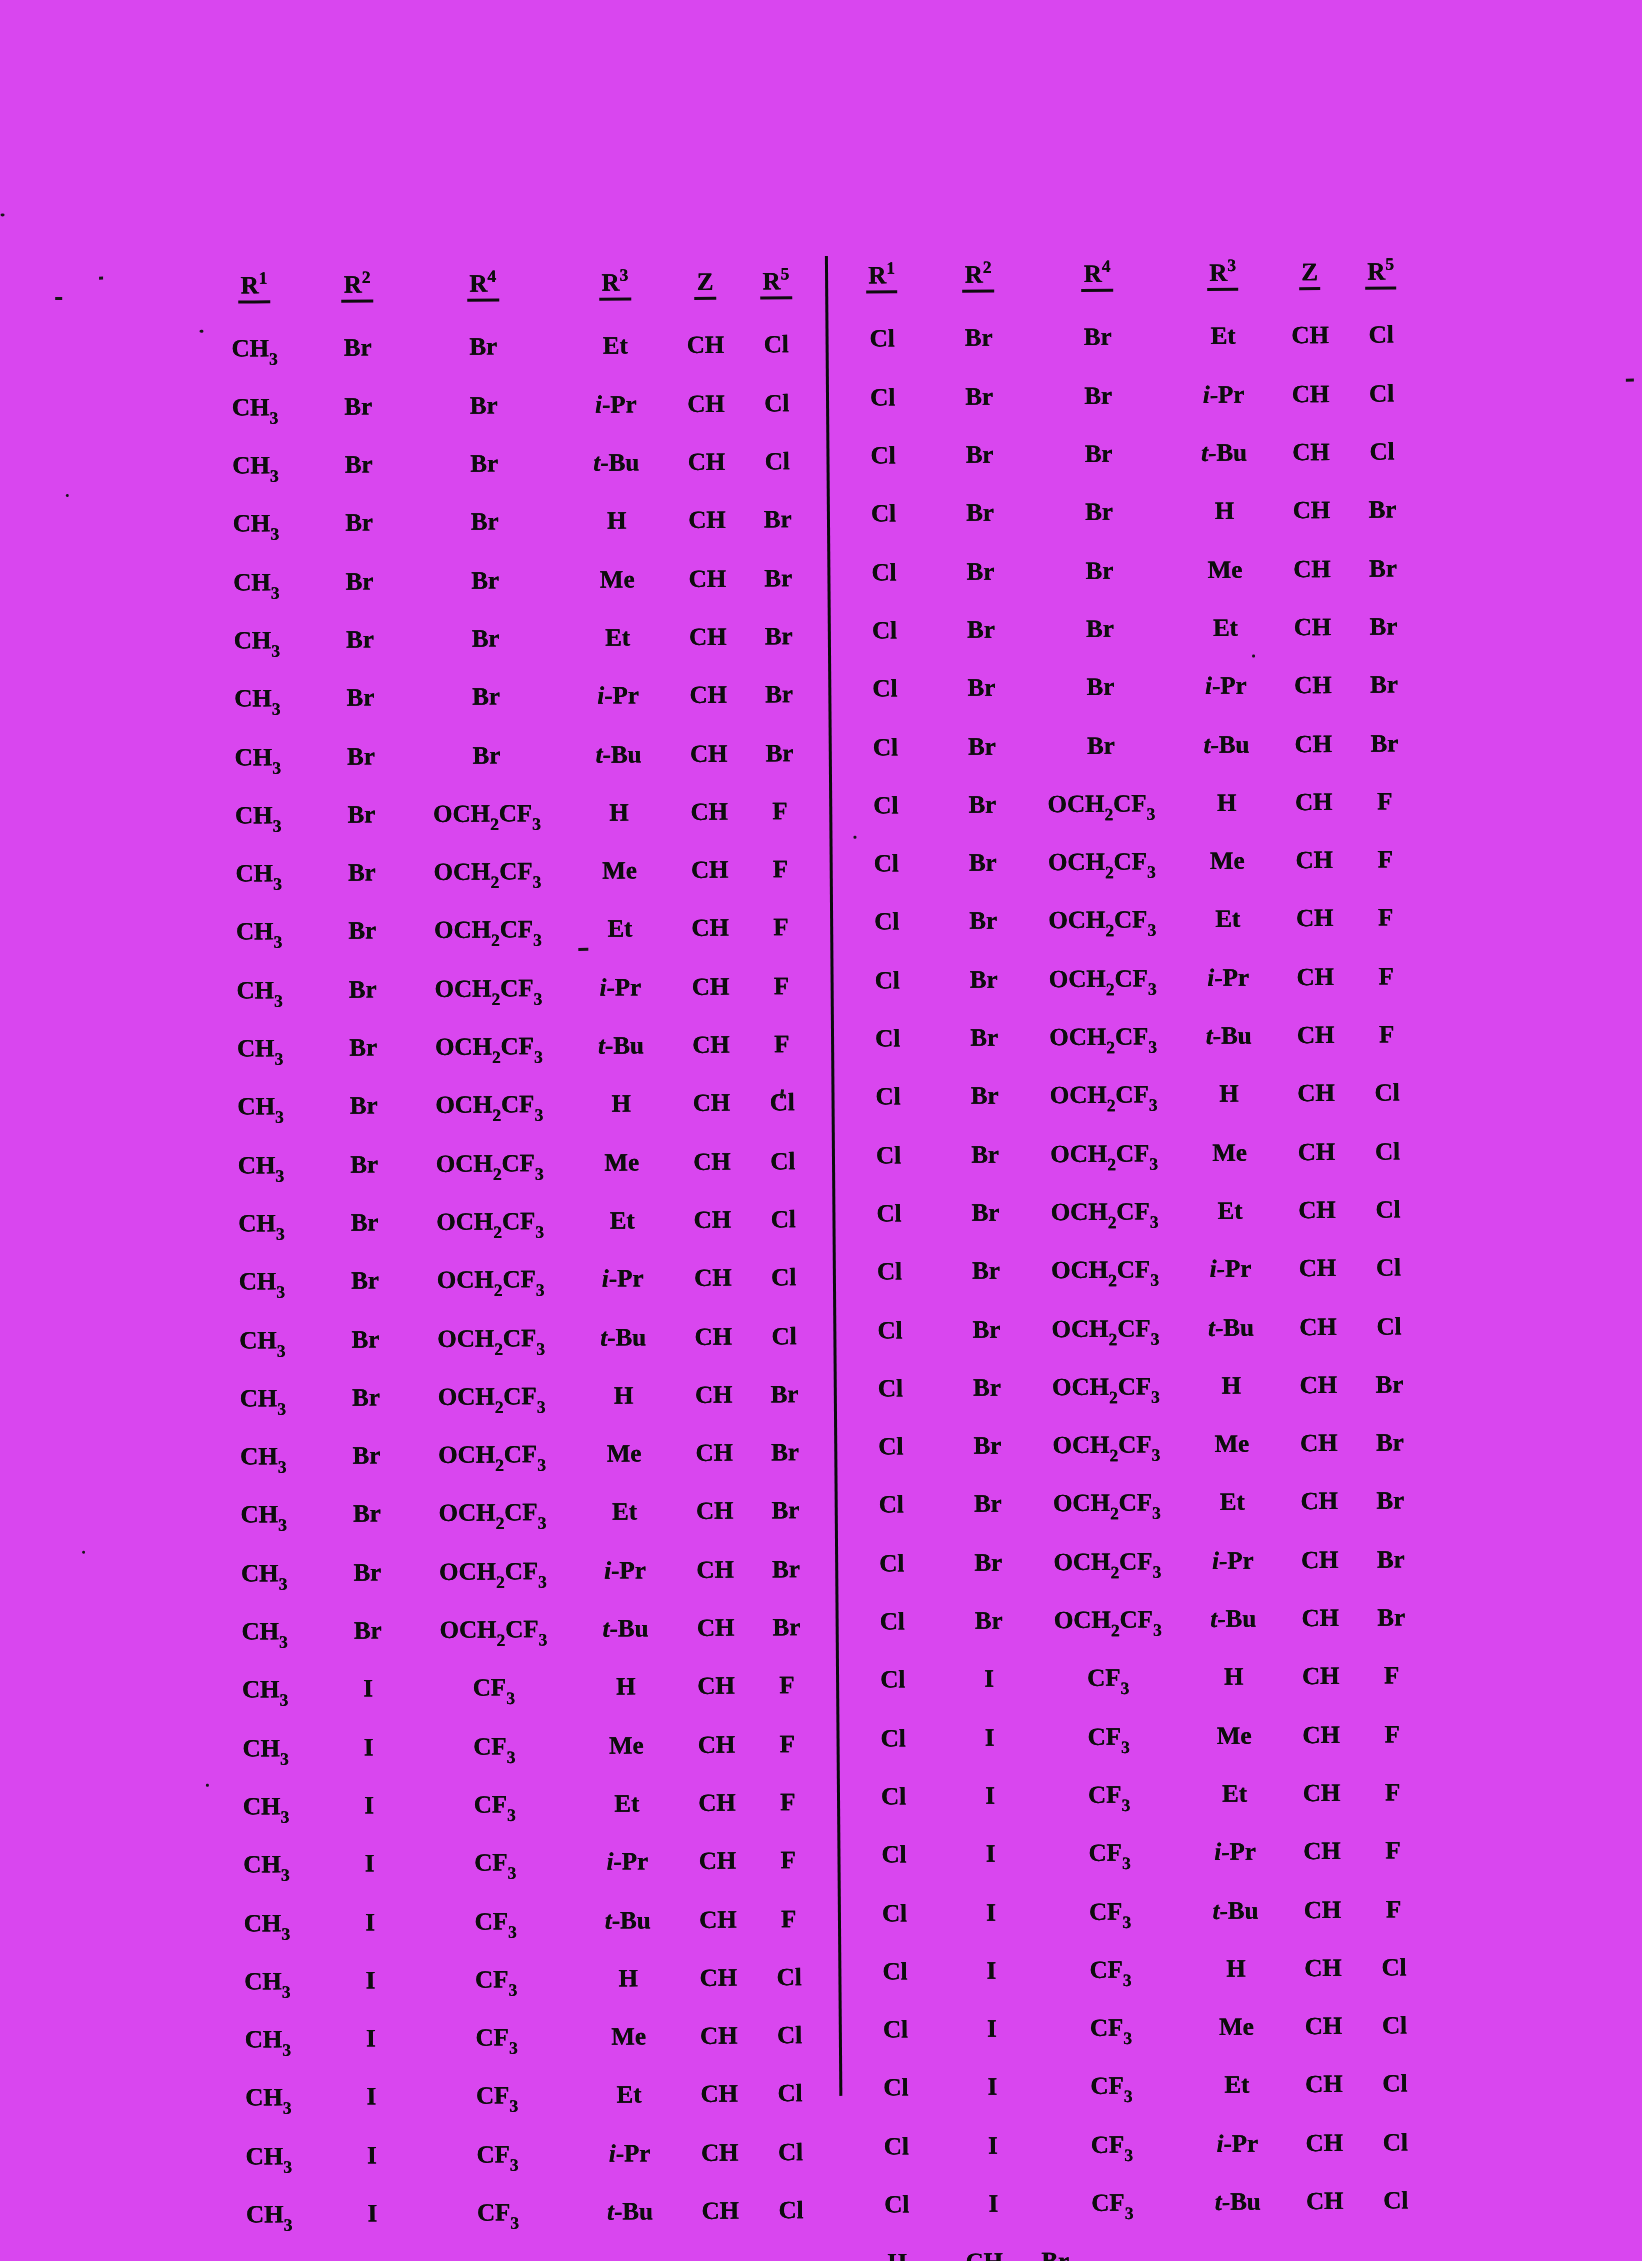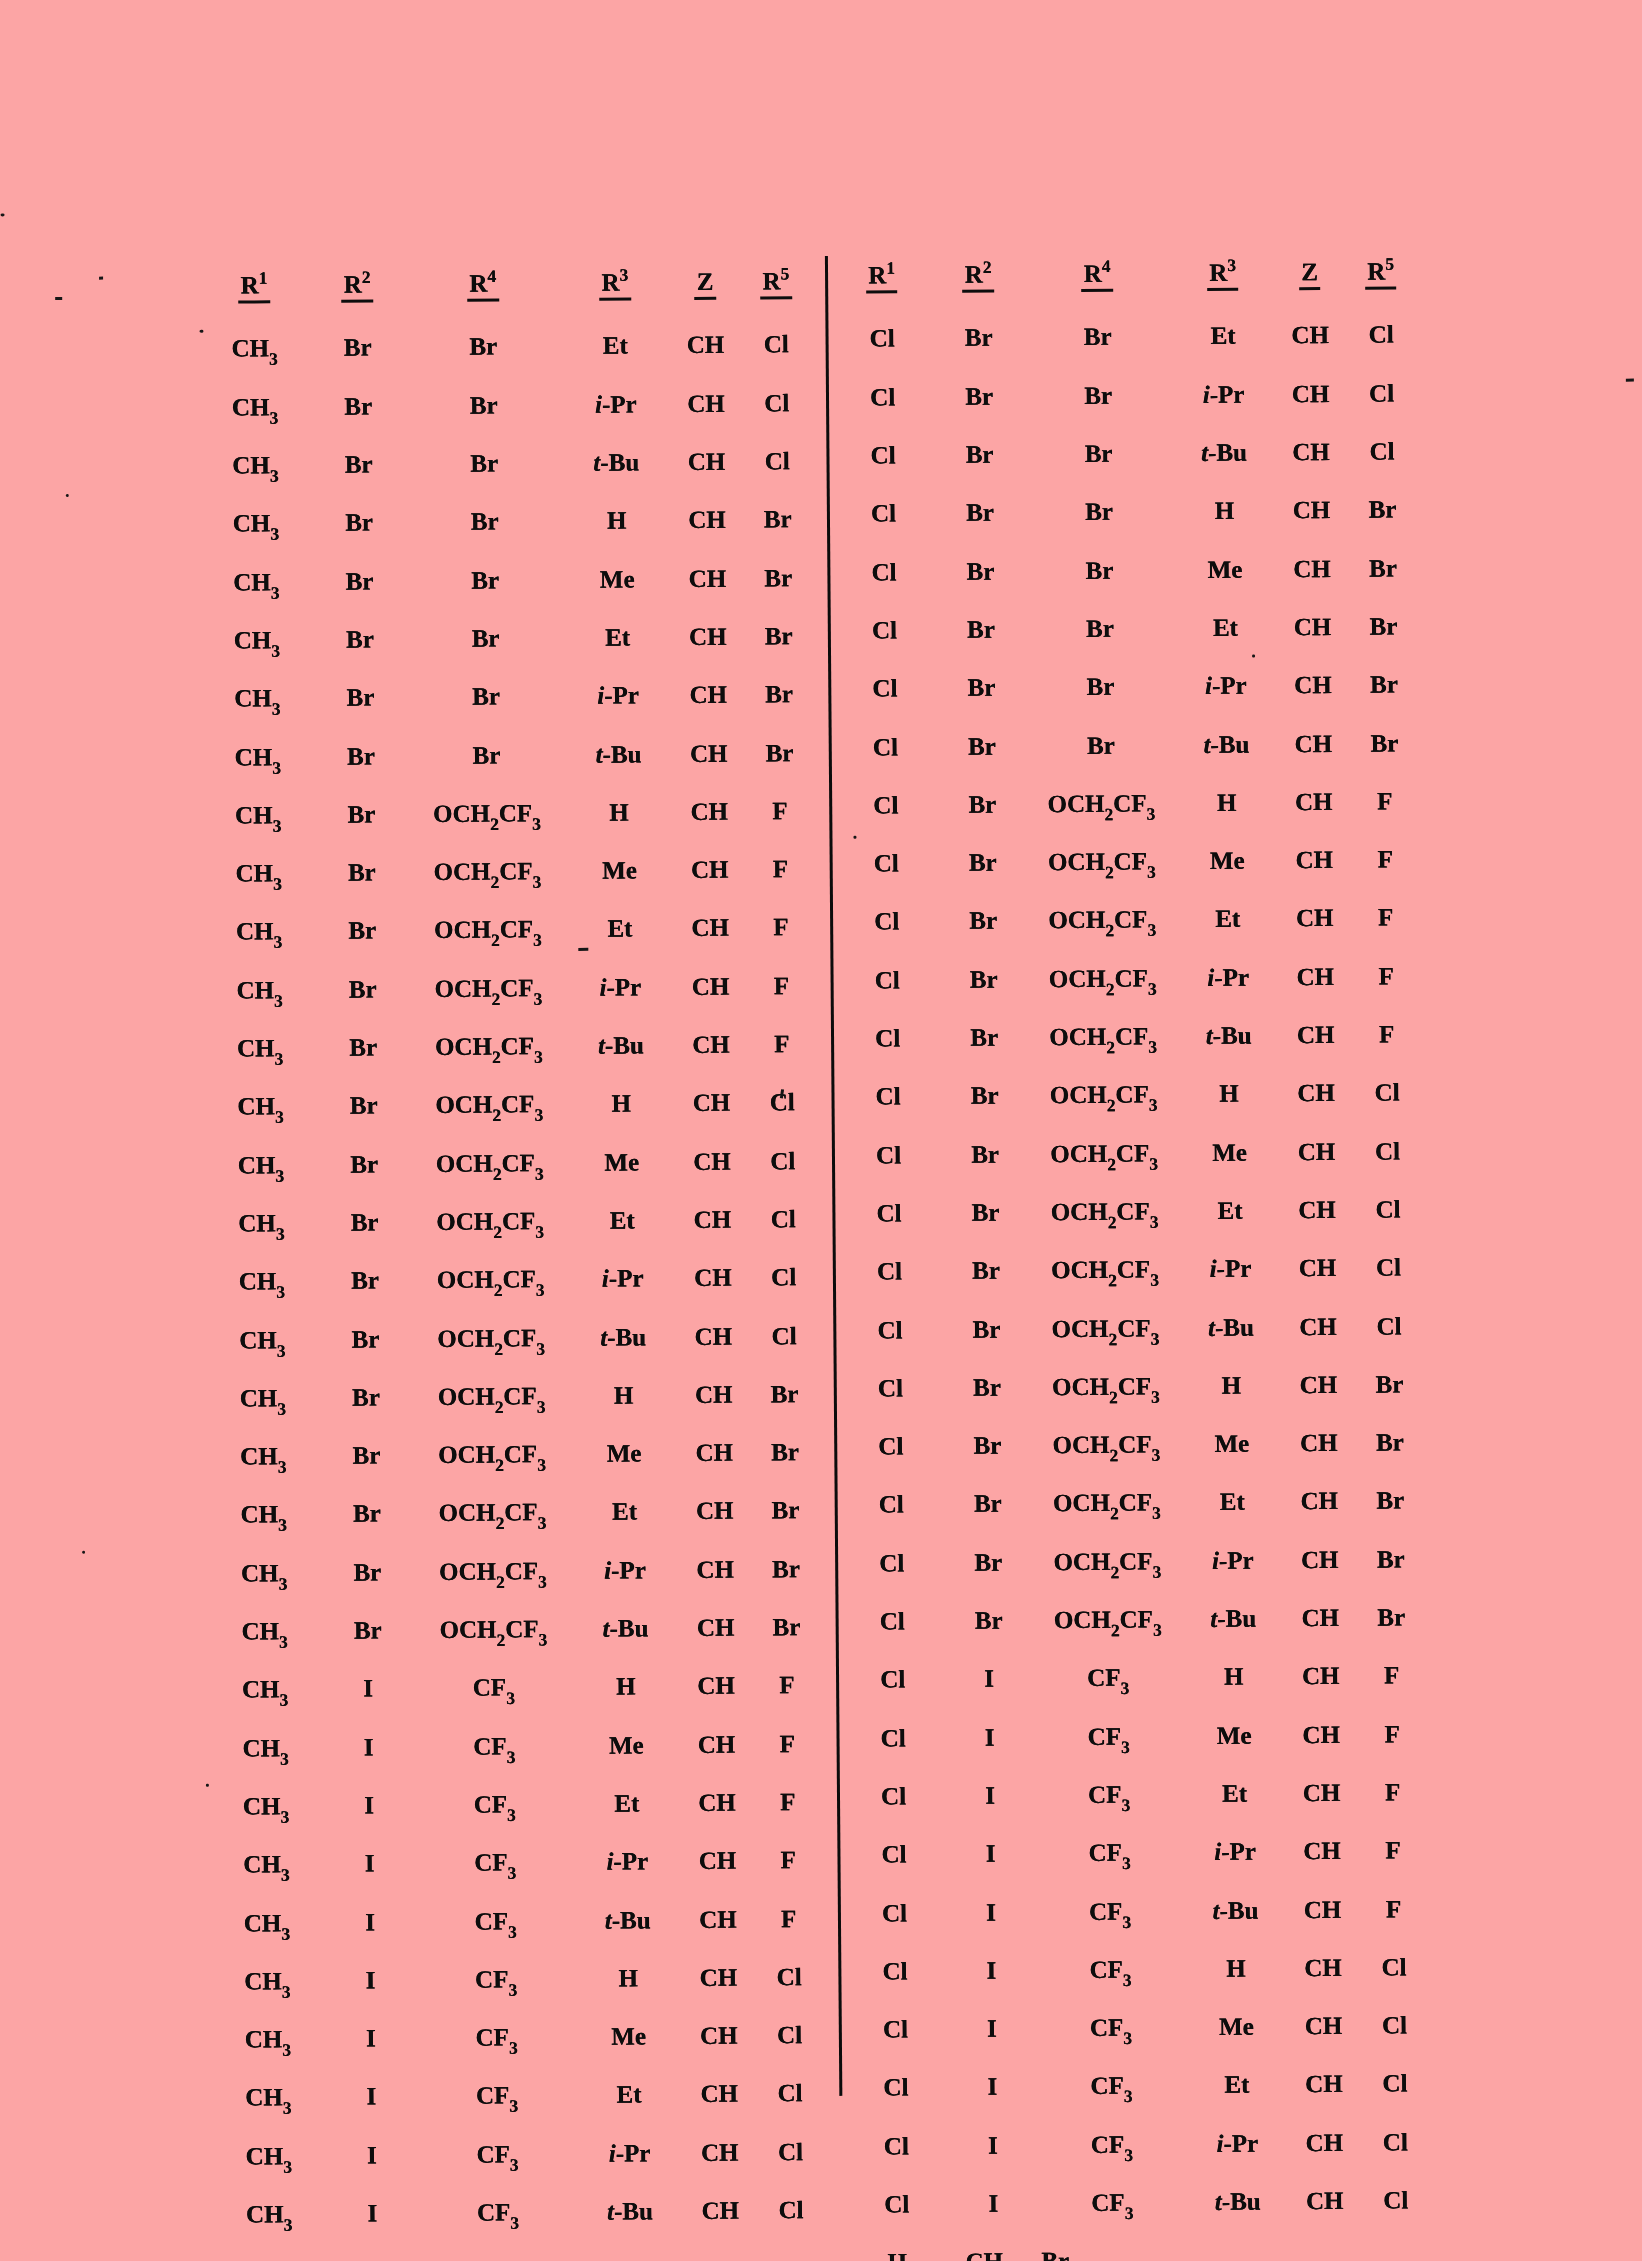--- a/index.html
+++ b/index.html
@@ -1,21 +1,21 @@
 <!DOCTYPE html>
 <html style="font-size:10.3px"><head>
 <meta charset="utf-8">
 <style>
   html,body{margin:0;padding:0}
   body{
     width:1643px;height:2261px;position:relative;overflow:hidden;
     background:#ffffff;color:#0d0d0d;
     font-family:"Liberation Serif","DejaVu Serif",serif;
   }
-  .sheet{position:absolute;inset:0;background:#fca5a5}
+  .sheet{position:absolute;inset:0;background:#d946ef}
   .tablewrap{
     position:absolute;left:0;top:0;width:1643px;height:2261px;
     transform:rotate(-0.45deg);transform-origin:821px 1160px;
   }
   .divider{position:absolute;left:832px;top:256px;width:3.2px;height:1840px;background:#0b0b0b}
   .half{position:absolute}
   .half-left{left:206px;top:263px;width:612px}
   .half-right{left:837px;top:258px;width:586px}
   .hrow{display:flex;height:53px;align-items:baseline;padding-top:5.2px}
   .drow{display:flex;height:48px;align-items:baseline;padding-top:10.3px}

